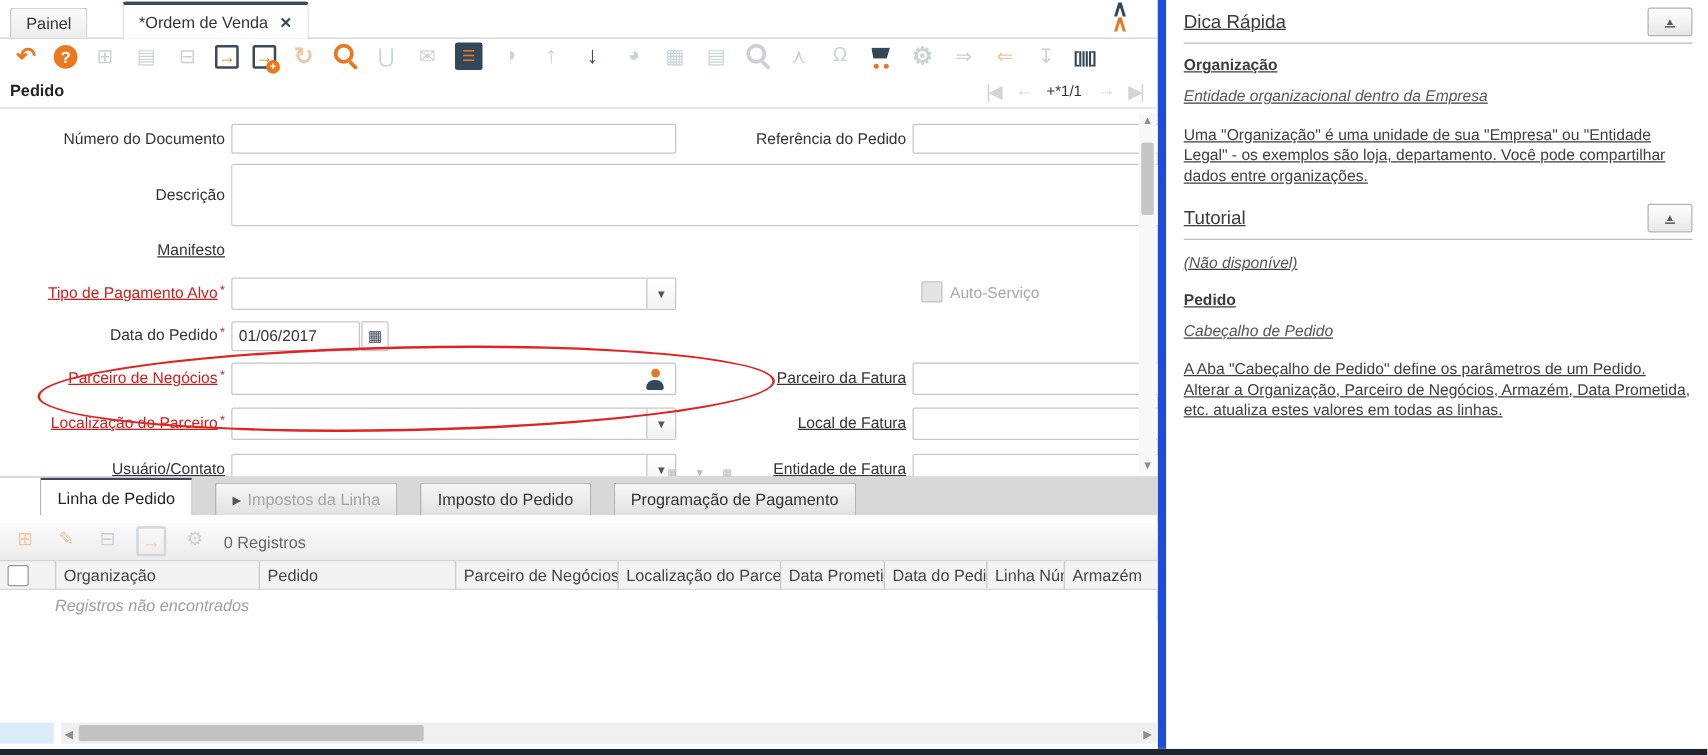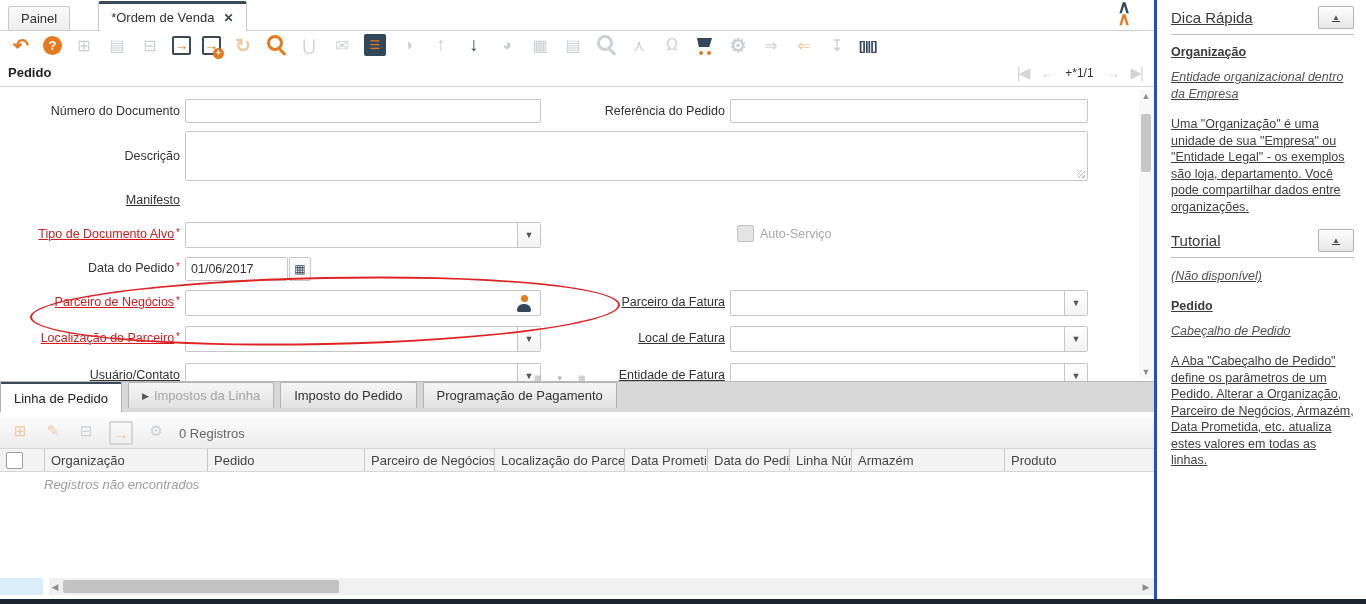--- a/index.html
+++ b/index.html
@@ -1,18 +1,18 @@
 <!DOCTYPE html>
 <html><head>
 <meta charset="utf-8">
 <style>
   html,body{margin:0;padding:0;background:#fff;}
   body{font-family:"Liberation Sans", sans-serif; width:1366px; height:604px; overflow:hidden; color:#333;}
   .app{display:flex; width:1366px; height:604px; box-sizing:border-box; border-bottom:5px solid #1b2631;}
-  .main{width:1157px; flex:0 0 auto; position:relative; display:flex; flex-direction:column; border-right:3px solid #1d4ed8; box-sizing:border-box; background:#fff;}
+  .main{width:933px; flex:0 0 auto; position:relative; display:flex; flex-direction:column; border-right:7px solid #1d4ed8; box-sizing:border-box; background:#fff;}
 
   
   .tabbar{height:30px; flex:0 0 auto; background:#fff; border-bottom:1px solid #cfcfcf; display:flex; align-items:flex-end; position:relative;}
   .wtab{height:24px; box-sizing:border-box; display:flex; align-items:center; padding:0 12px; border:1px solid #c9c9c9; border-bottom:none; border-radius:3px 3px 0 0; background:linear-gradient(#fbfbfb,#ededed); margin-left:8px; font-size:13px; color:#333; cursor:pointer;}
   .wtab.active{height:30px; background:#fff; border-top:3px solid #3a4a5a; margin-left:28px; margin-bottom:-1px; z-index:2;}
   .wtab .close{color:#33475b; font-weight:bold; margin-left:9px; font-size:12px;}
   .collapse-ctl{position:absolute; right:16px; top:1px; width:28px; text-align:center; cursor:pointer; line-height:12px;}
   .collapse-ctl span{display:block; font-weight:900; font-size:18px; height:12px;}
   .collapse-ctl .c1{color:#33475b;} .collapse-ctl .c2{color:#e8791e;}
 
@@ -67,21 +67,21 @@
   .fcheck-label{position:absolute; color:#a8a8a8; font-size:12.5px;}
   .annotation{position:absolute; left:30px; top:190px; width:586px; height:64px; border:2.5px solid #e02424; border-radius:50%; transform:rotate(-1.2deg); pointer-events:none; z-index:5;}
   .mini-marks{position:absolute; left:534px; top:287px; color:#b9b9b9; font-size:8px; letter-spacing:6px;}
   .vscroll{position:absolute; top:3px; right:1px; bottom:3px; width:14px; background:#f8f8f8;}
   .vscroll .arr{position:absolute; left:0; width:14px; height:12px; color:#8f8f8f; font-size:9px; text-align:center; line-height:12px; cursor:pointer;}
   .arr.up{top:0;} .arr.down{bottom:0;}
   .vthumb{position:absolute; left:2px; top:24px; width:10px; height:58px; background:#c6c6c6; border-radius:2px; cursor:pointer;}
 
   
   .detail{flex:1; display:flex; flex-direction:column; border-top:1px solid #b9b9b9; background:#fff; min-height:0;}
-  .dtabs{height:30px; flex:0 0 auto; background:#d8d8d8; display:flex; align-items:flex-start; gap:6px;}
+  .dtabs{height:30px; flex:0 0 auto; background:#d8d8d8; display:flex; align-items:flex-end; gap:18px;margin-left:32px;}
   .dtab{height:26px; box-sizing:border-box; display:flex; align-items:center; padding:0 13px; background:linear-gradient(#f6f6f6,#e2e2e2); border:1px solid #b2b2b2; border-bottom:none; font-size:13px; color:#333; border-radius:2px 2px 0 0; cursor:pointer; white-space:nowrap;}
   .dtab.active{height:30px; background:#fff; border-top:2px solid #3a4a5a; color:#222;}
   .dtab.disabled{color:#a5a5a5; cursor:default;}
   .tab-arrow{color:#555; font-size:9px; margin-right:5px;}
   .dtoolbar{height:30px; flex:0 0 auto; display:flex; align-items:center; gap:13px; padding-left:10px; background:linear-gradient(#fbfbfb,#ececec); margin-top:6px;}
   .dicon{width:20px; height:20px; display:flex; align-items:center; justify-content:center; font-size:15px; position:relative; cursor:pointer;}
   .records{color:#666; font-size:13px; margin-left:0;}
   .thead{display:flex; height:22px; flex:0 0 auto; align-items:stretch; background:#f3f3f3; border-top:1px solid #d6d6d6; border-bottom:1px solid #d6d6d6; font-size:13px; color:#444;}
   .th{display:flex; align-items:center; padding-left:6px; border-right:1px solid #c9c9c9; box-sizing:border-box; white-space:nowrap; overflow:hidden; flex:0 0 auto;}
   .th.sel{width:45px;}
@@ -177,21 +177,21 @@
       <input class="finput" style="left: 730px; top: 12px; width: 358px;">
 
       <div class="flabel" style="top:62px;"><span class="lbl">Descrição</span></div>
       <div class="ftextarea-wrap" style="left:185px; top:44px; width:903px; height:50px;">
         <textarea style=""></textarea>
         <span class="resize-corner"></span>
       </div>
 
       <div class="flabel link" style="top:106px;"><span class="lbl">Manifesto</span></div>
 
-      <div class="flabel link mandatory" style="top:140px;"><span class="lbl">Tipo de Documento Alvo</span><span class="req">*</span></div>
+      <div class="flabel link mandatory" style="top:140px;"><span class="lbl">Tipo de Pagamento Alvo</span><span class="req">*</span></div>
       <div class="fselect" style="left:185px; top:135px; width:356px;">
         <span class="sel-val"></span>
         <span class="drop">▼</span>
       </div>
       <span class="fcheck" style="left:737px; top:138px;"></span>
       <span class="fcheck-label" style="left:760px; top:140px;">Auto-Serviço</span>
 
       <div class="flabel" style="top:174px;"><span class="lbl">Data do Pedido</span><span class="req">*</span></div>
       <input class="finput" style="left: 185px; top: 170px; width: 103px;" value="01/06/2017">
       <div class="cal-btn" style="left:289px; top:170px;">▦</div>

